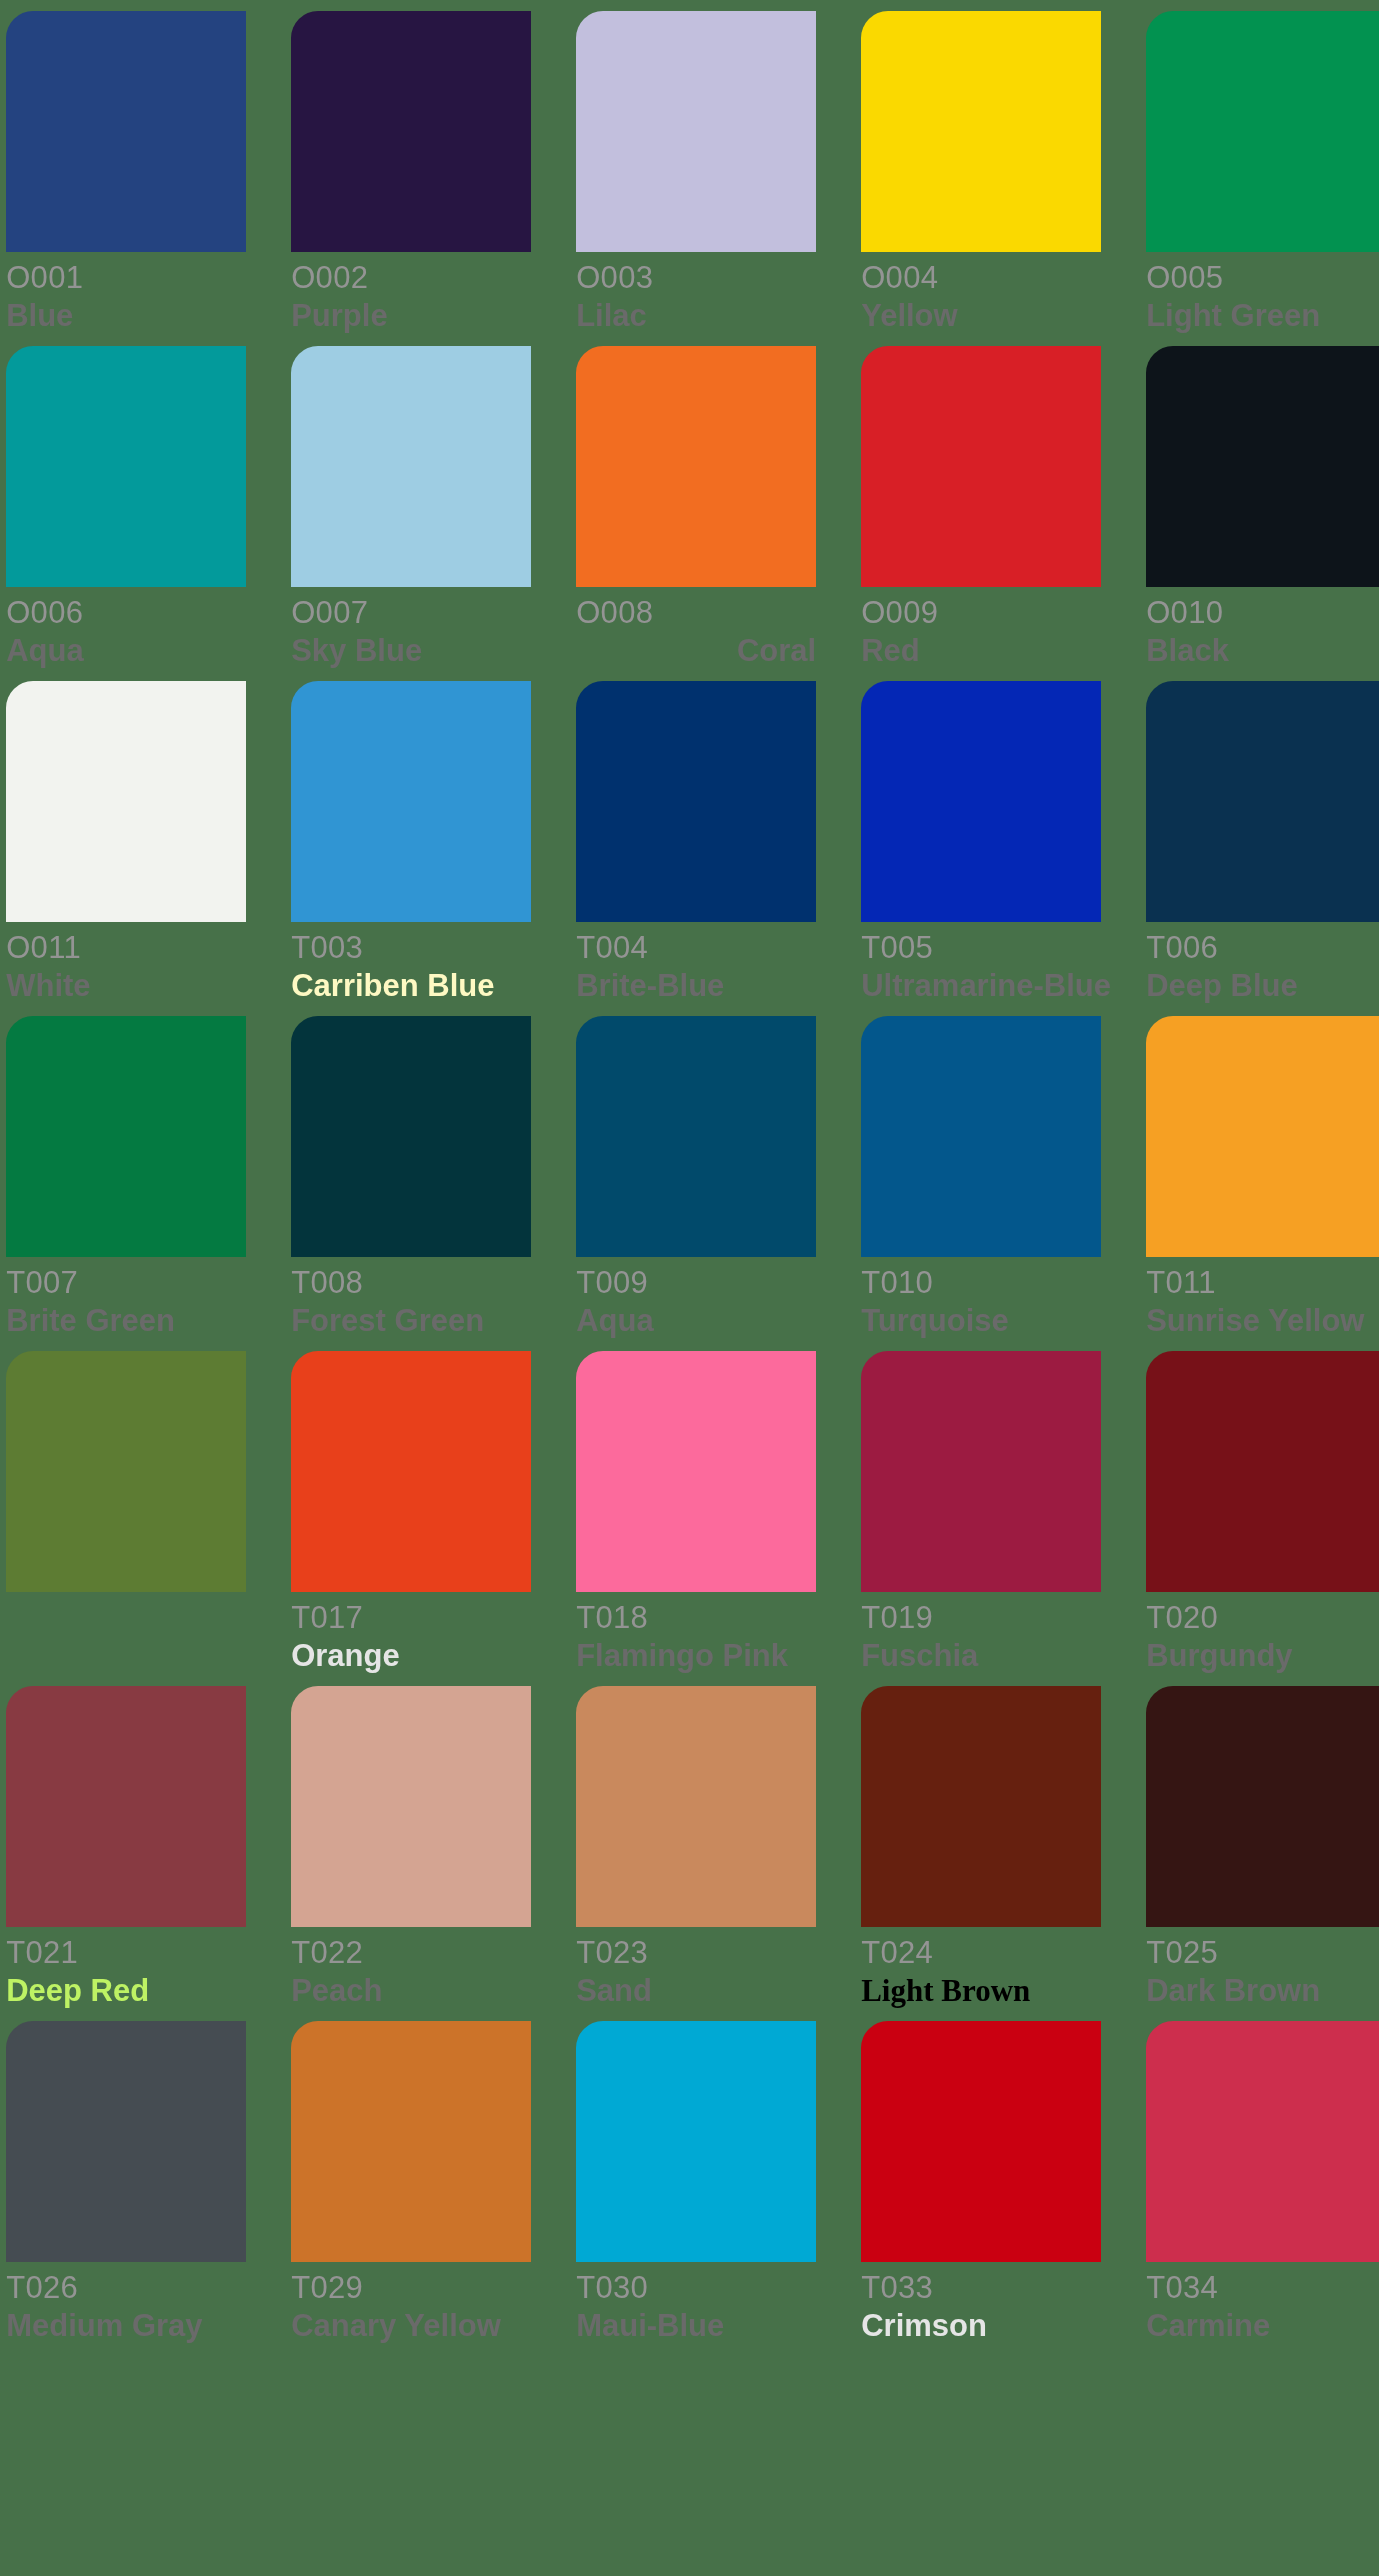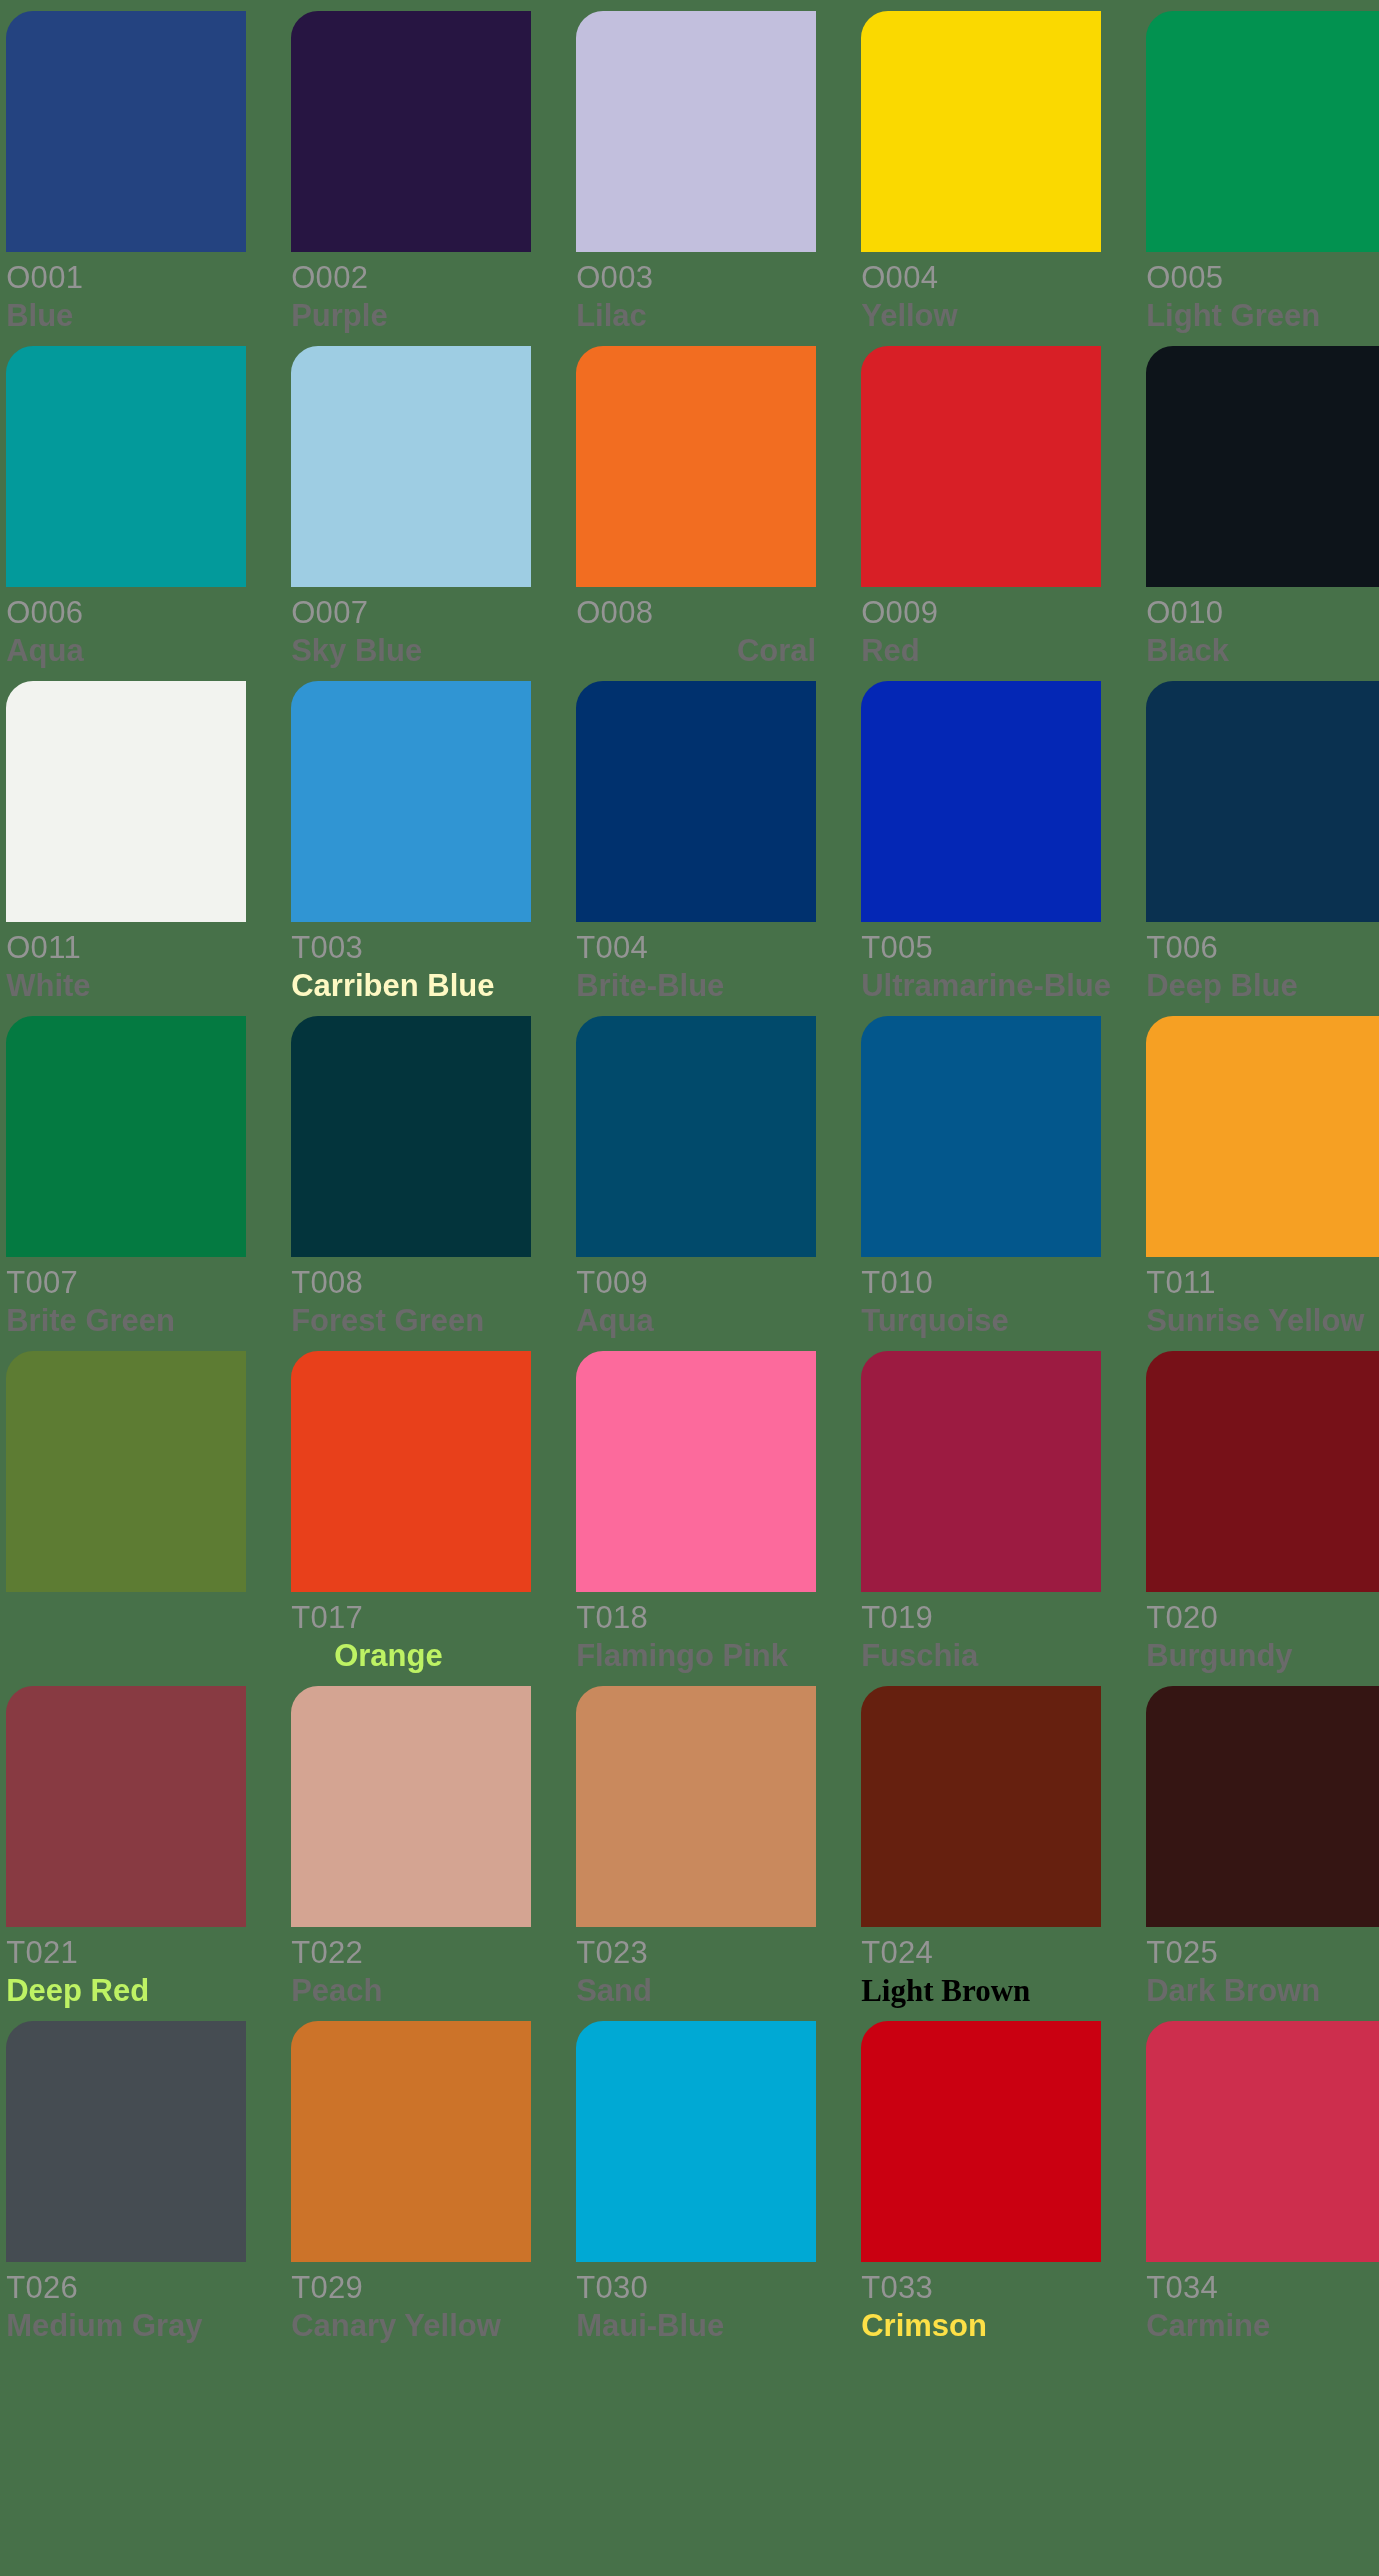--- a/index.html
+++ b/index.html
@@ -212,21 +212,21 @@
         <div class="swatch-name" style="color: rgb(106, 106, 106);">Sunrise Yellow</div>
       </div>
     </div>
     <div class="swatch-cell">
       <div class="swatch-chip" style="background: rgb(93, 124, 51);"></div>
     </div>
     <div class="swatch-cell">
       <div class="swatch-chip" style="background: rgb(232, 64, 27);"></div>
       <div class="swatch-meta">
         <div class="swatch-code" style="color: rgb(148, 148, 148);">T017</div>
-        <div class="swatch-name" style="color: #bef264; margin-left: 43px;">Orange</div>
+        <div class="swatch-name" style="color: #e5e5e5;">Orange</div>
       </div>
     </div>
     <div class="swatch-cell">
       <div class="swatch-chip" style="background: rgb(252, 106, 156);"></div>
       <div class="swatch-meta">
         <div class="swatch-code" style="color: rgb(148, 148, 148);">T018</div>
         <div class="swatch-name" style="color: rgb(106, 106, 106);">Flamingo Pink</div>
       </div>
     </div>
     <div class="swatch-cell">
@@ -296,21 +296,21 @@
       <div class="swatch-chip" style="background: rgb(0, 169, 212);"></div>
       <div class="swatch-meta">
         <div class="swatch-code" style="color: rgb(148, 148, 148);">T030</div>
         <div class="swatch-name" style="color: rgb(106, 106, 106);">Maui-Blue</div>
       </div>
     </div>
     <div class="swatch-cell">
       <div class="swatch-chip" style="background: rgb(202, 0, 17);"></div>
       <div class="swatch-meta">
         <div class="swatch-code" style="color: rgb(148, 148, 148);">T033</div>
-        <div class="swatch-name" style="color: #fde047;">Crimson</div>
+        <div class="swatch-name" style="color: #e5e5e5;">Crimson</div>
       </div>
     </div>
     <div class="swatch-cell">
       <div class="swatch-chip" style="background: rgb(205, 46, 77);"></div>
       <div class="swatch-meta">
         <div class="swatch-code" style="color: rgb(148, 148, 148);">T034</div>
         <div class="swatch-name" style="color: rgb(106, 106, 106);">Carmine</div>
       </div>
     </div>
   </main>

